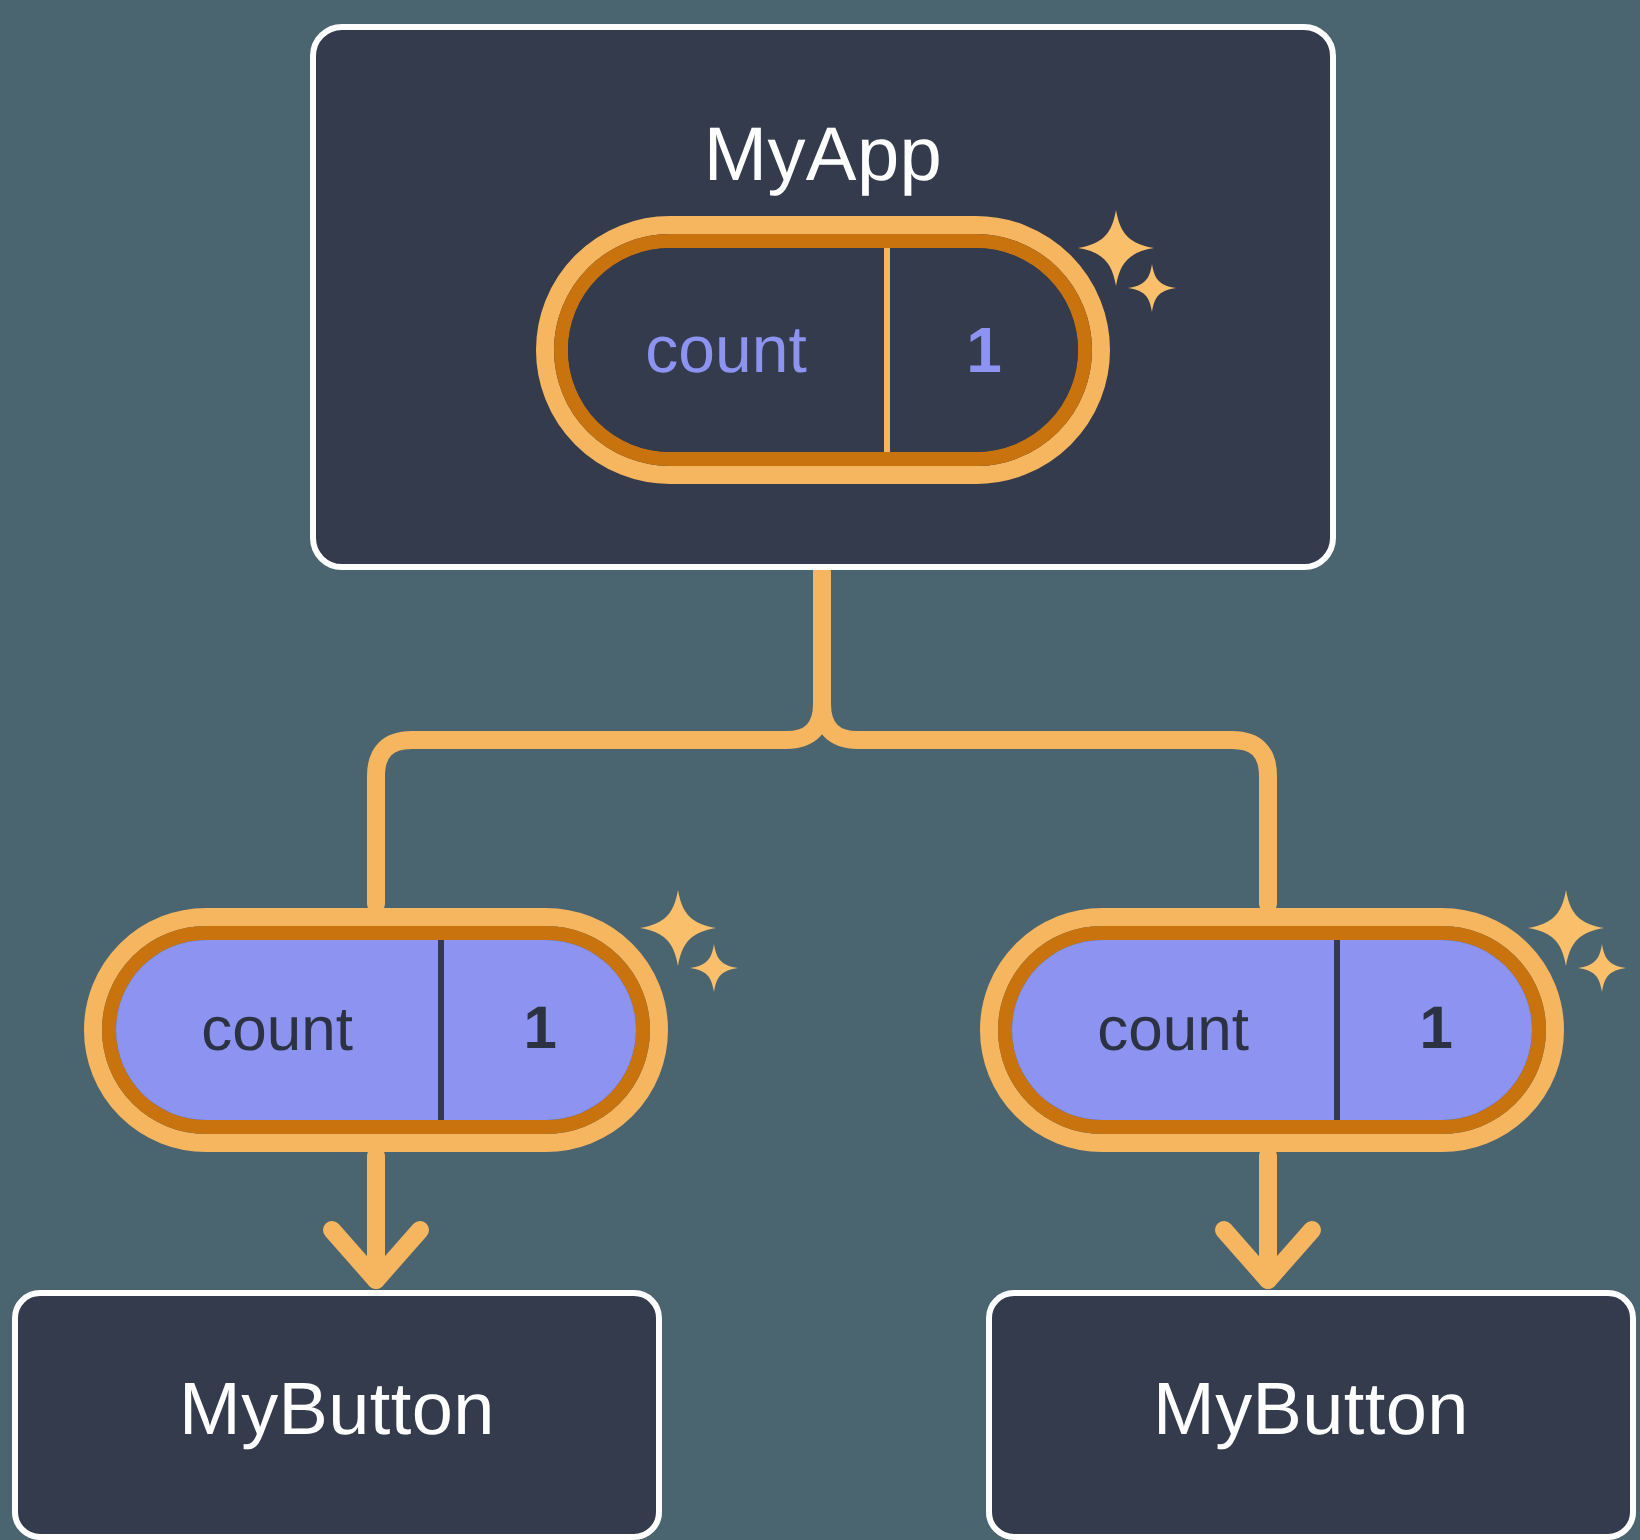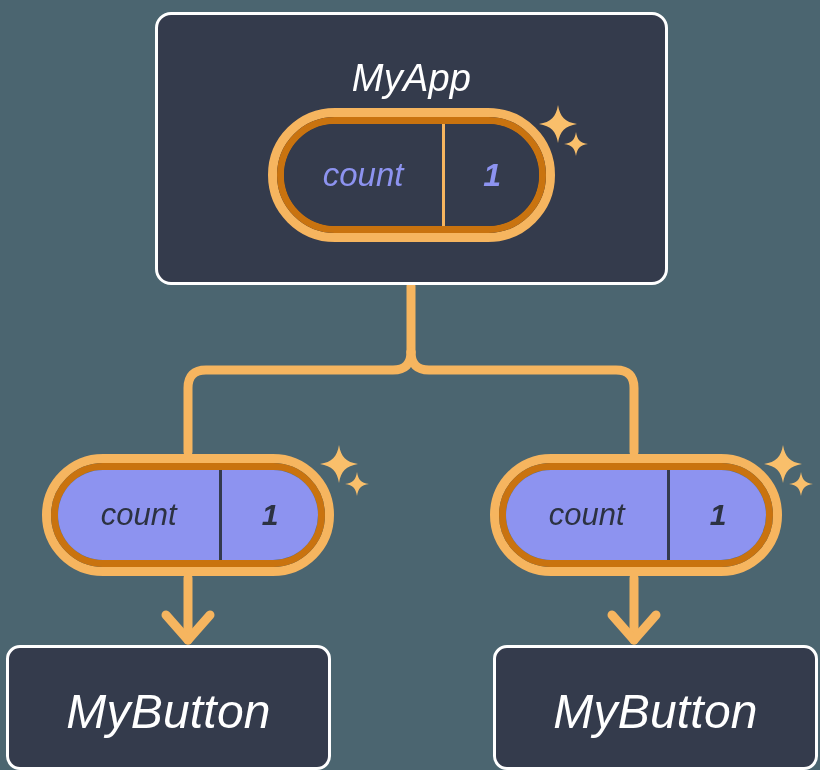--- a/index.html
+++ b/index.html
@@ -11,21 +11,20 @@
     height: 770px;
     background: #4b6570;
     font-family: "Liberation Sans", sans-serif;
     overflow: hidden;
   }
   #stage {
     position: relative;
     width: 756px;
     height: 770px;
     background: #4b6570;
-    font-style: italic;
   }
 
   
   #wires {
     position: absolute;
     left: 0;
     top: 0;
     width: 820px;
     height: 770px;
     overflow: visible;
@@ -62,21 +61,21 @@
     top: 42px;
     font-size: 38px;
   }
 
   .card-mybutton {
     height: 125px;
     border-radius: 14px;
   }
   .card-mybutton .card-title {
     top: 36px;
-    font-size: 48px;
+    font-size: 37px;
   }
   #card-mybutton-left {
     left: 6px;
     top: 645px;
     width: 325px;
   }
   #card-mybutton-right {
     left: 493px;
     top: 645px;
     width: 325px;

